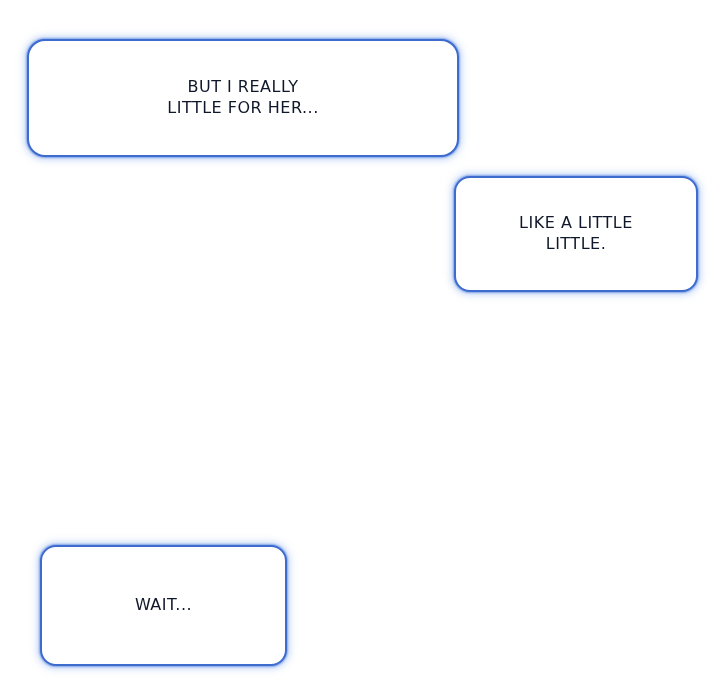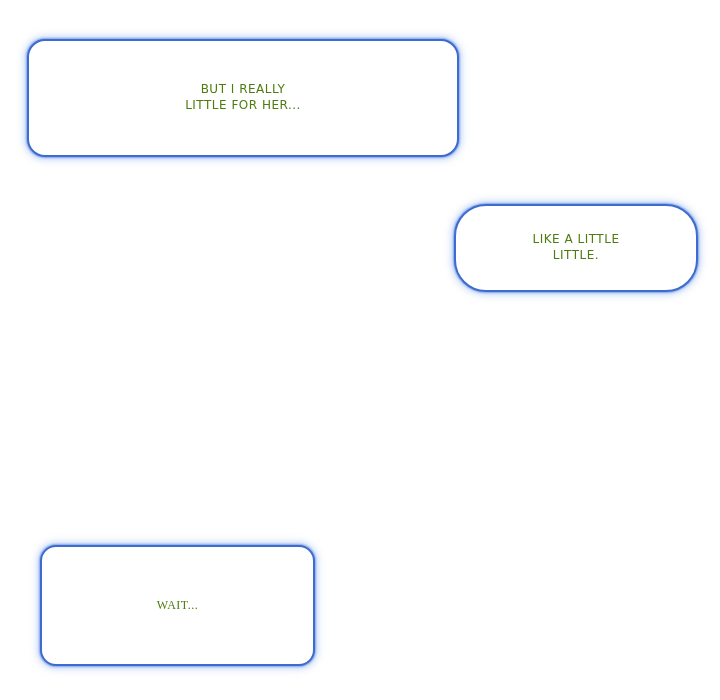--- a/index.html
+++ b/index.html
@@ -21,47 +21,46 @@
     border: 2px solid #3e6bce;
     box-shadow: 0 0 2px 1px rgba(121,158,232,0.9),
                 0 0 7px 3px rgba(148,182,240,0.5);
     display: flex;
     flex-direction: column;
     align-items: center;
     justify-content: center;
     text-align: center;
   }
   .bubble .line {
-    font-size: 12px;
+    font-size: 16px;
     line-height: 1.3;
     letter-spacing: 0.5px;
-    color: #4d7c0f;
+    color: #0f172a;
     white-space: nowrap;
   }
   .bubble-1 {
     left: 27px;
     top: 39px;
     width: 432px;
     height: 118px;
     border-radius: 18px;
   }
   .bubble-2 {
     left: 454px;
-    top: 204px;
+    top: 176px;
     width: 244px;
-    height: 88px;
-    border-radius: 32px;
+    height: 116px;
+    border-radius: 16px;
   }
   .bubble-3 {
     left: 40px;
     top: 545px;
-    width: 275px;
+    width: 247px;
     height: 121px;
     border-radius: 16px;
-    font-family: Liberation Serif, serif;
   }
 </style>
 </head>
 <body>
 
 <div class="comic-page">
 
   <div class="bubble bubble-1">
     <div class="line">BUT I REALLY</div>
     <div class="line">LITTLE FOR HER...</div>

